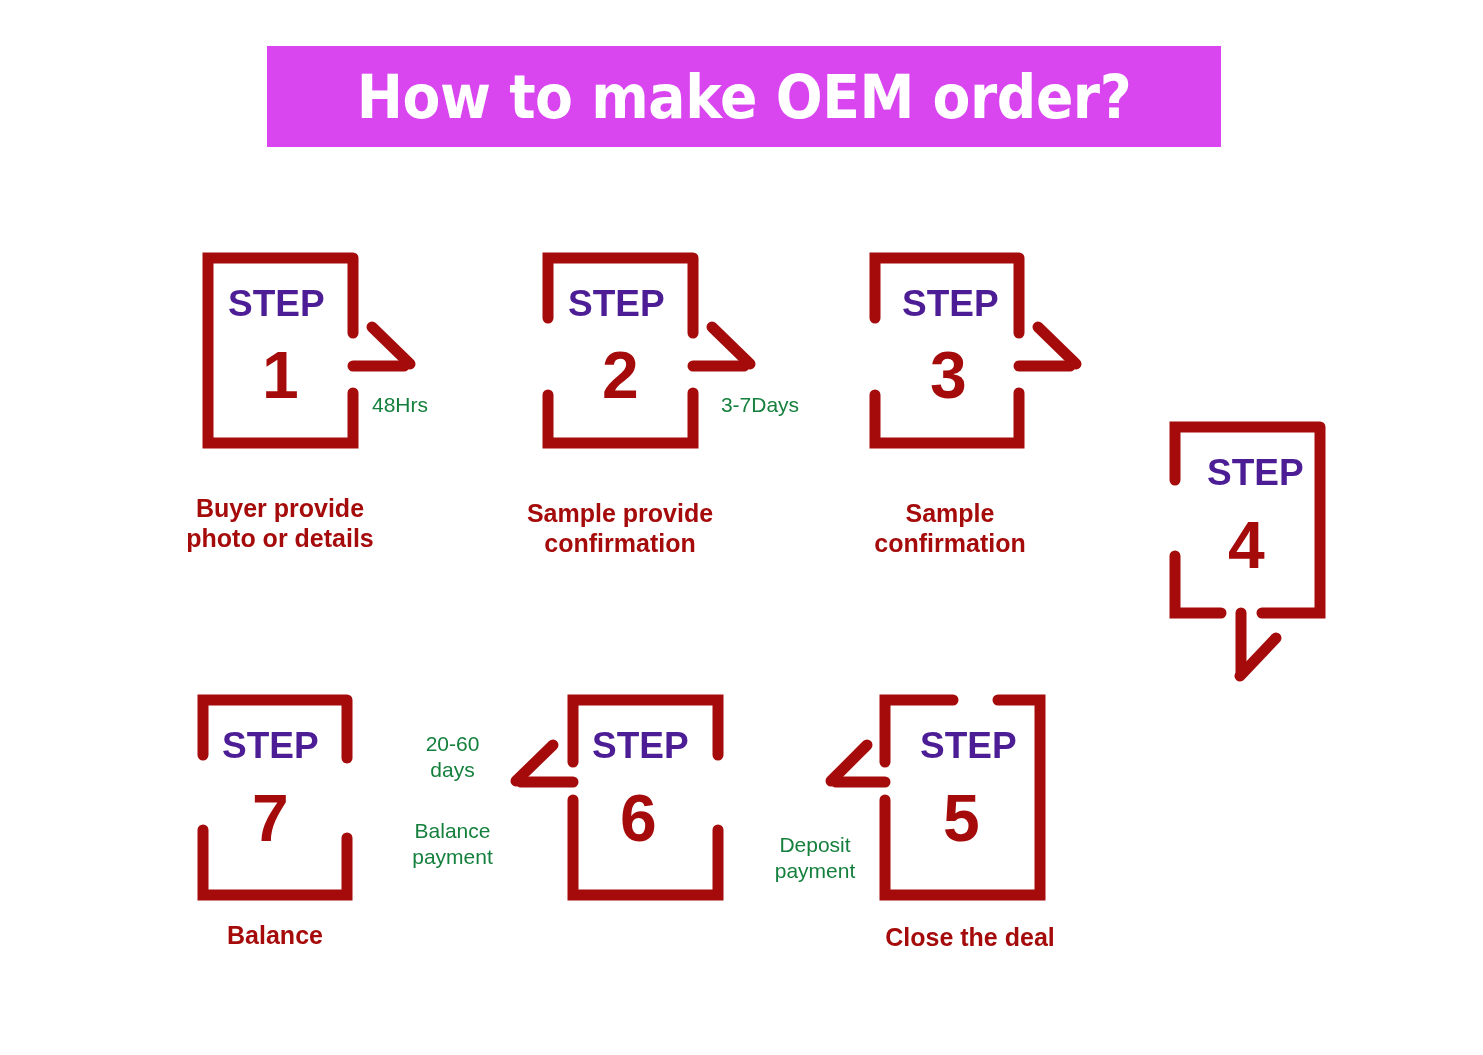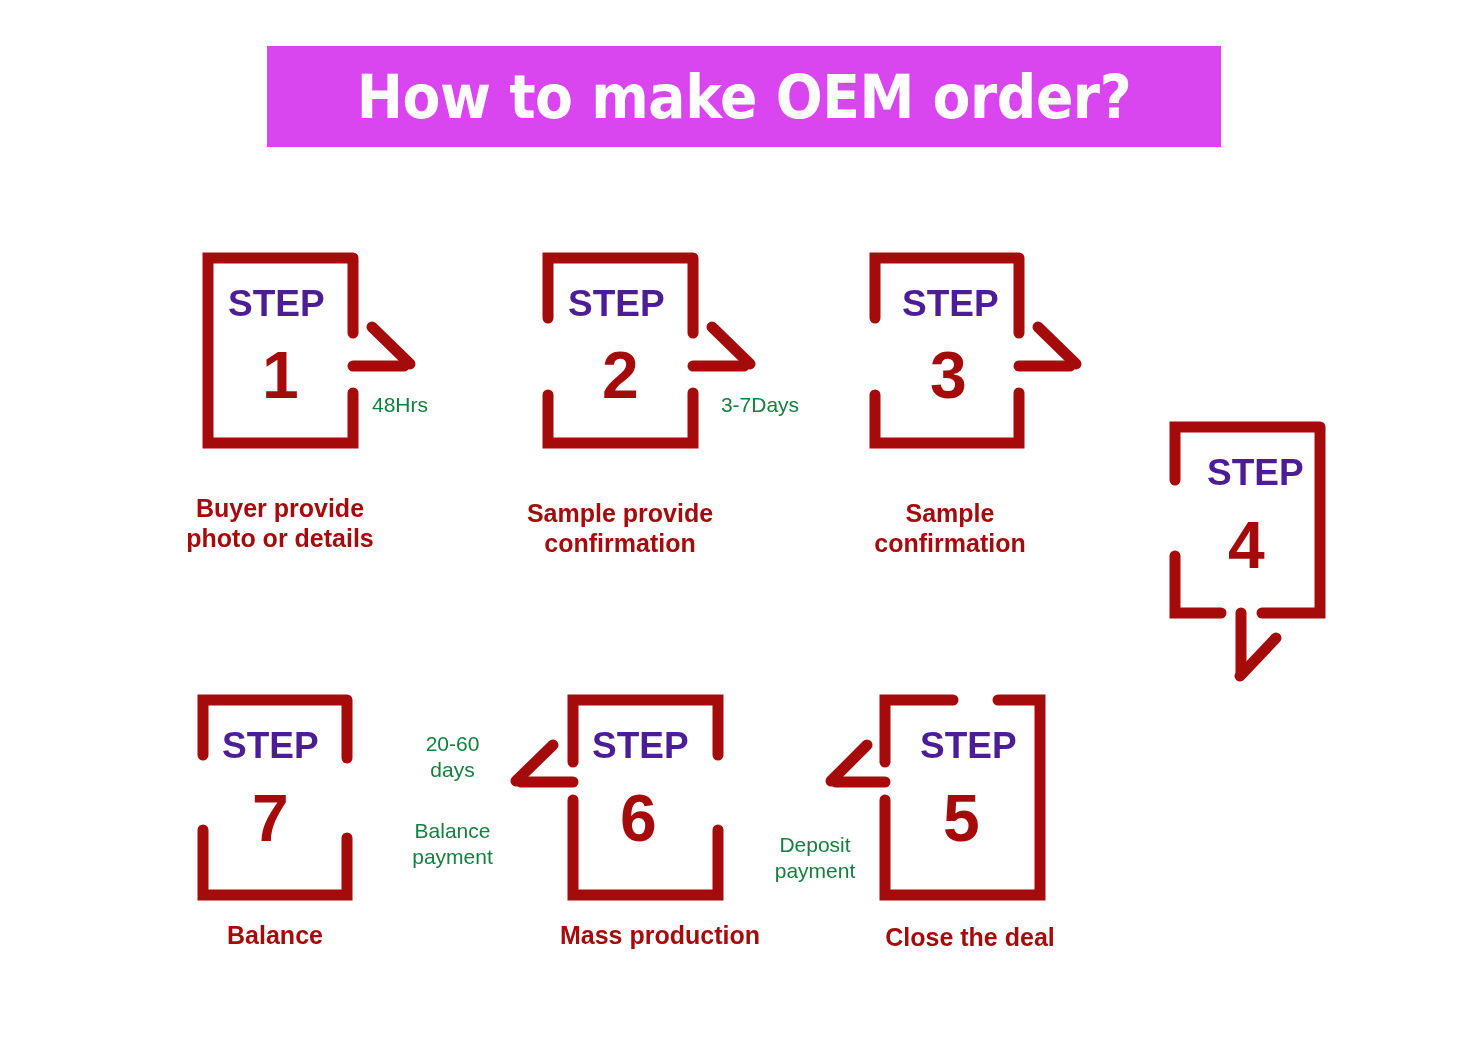--- a/index.html
+++ b/index.html
@@ -181,21 +181,20 @@
   <div class="step-num" style="left:1228px; top:512px;">4</div>
 
   <div class="step-word" style="left:920px; top:725px;">STEP</div>
   <div class="step-num" style="left:943px; top:785px;">5</div>
   <div class="caption" style="left:820px; top:922px; width:300px;">Close the deal</div>
   <div class="duration" style="left:745px; top:832px; width:140px;">Deposit
 payment</div>
 
   <div class="step-word" style="left:592px; top:725px;">STEP</div>
   <div class="step-num" style="left:620px; top:785px;">6</div>
-  <div class="caption" style="left:510px; top:920px; width:300px;">Mass production</div>
   <div class="duration" style="left:385px; top:707px; width:135px;margin-top:24px;">20-60
 days</div>
   <div class="duration" style="left:385px; top:818px; width:135px;">Balance
 payment</div>
 
   <div class="step-word" style="left:222px; top:725px;">STEP</div>
   <div class="step-num" style="left:252px; top:785px;">7</div>
   <div class="caption" style="left:125px; top:920px; width:300px;">Balance</div>
 
 </div>

